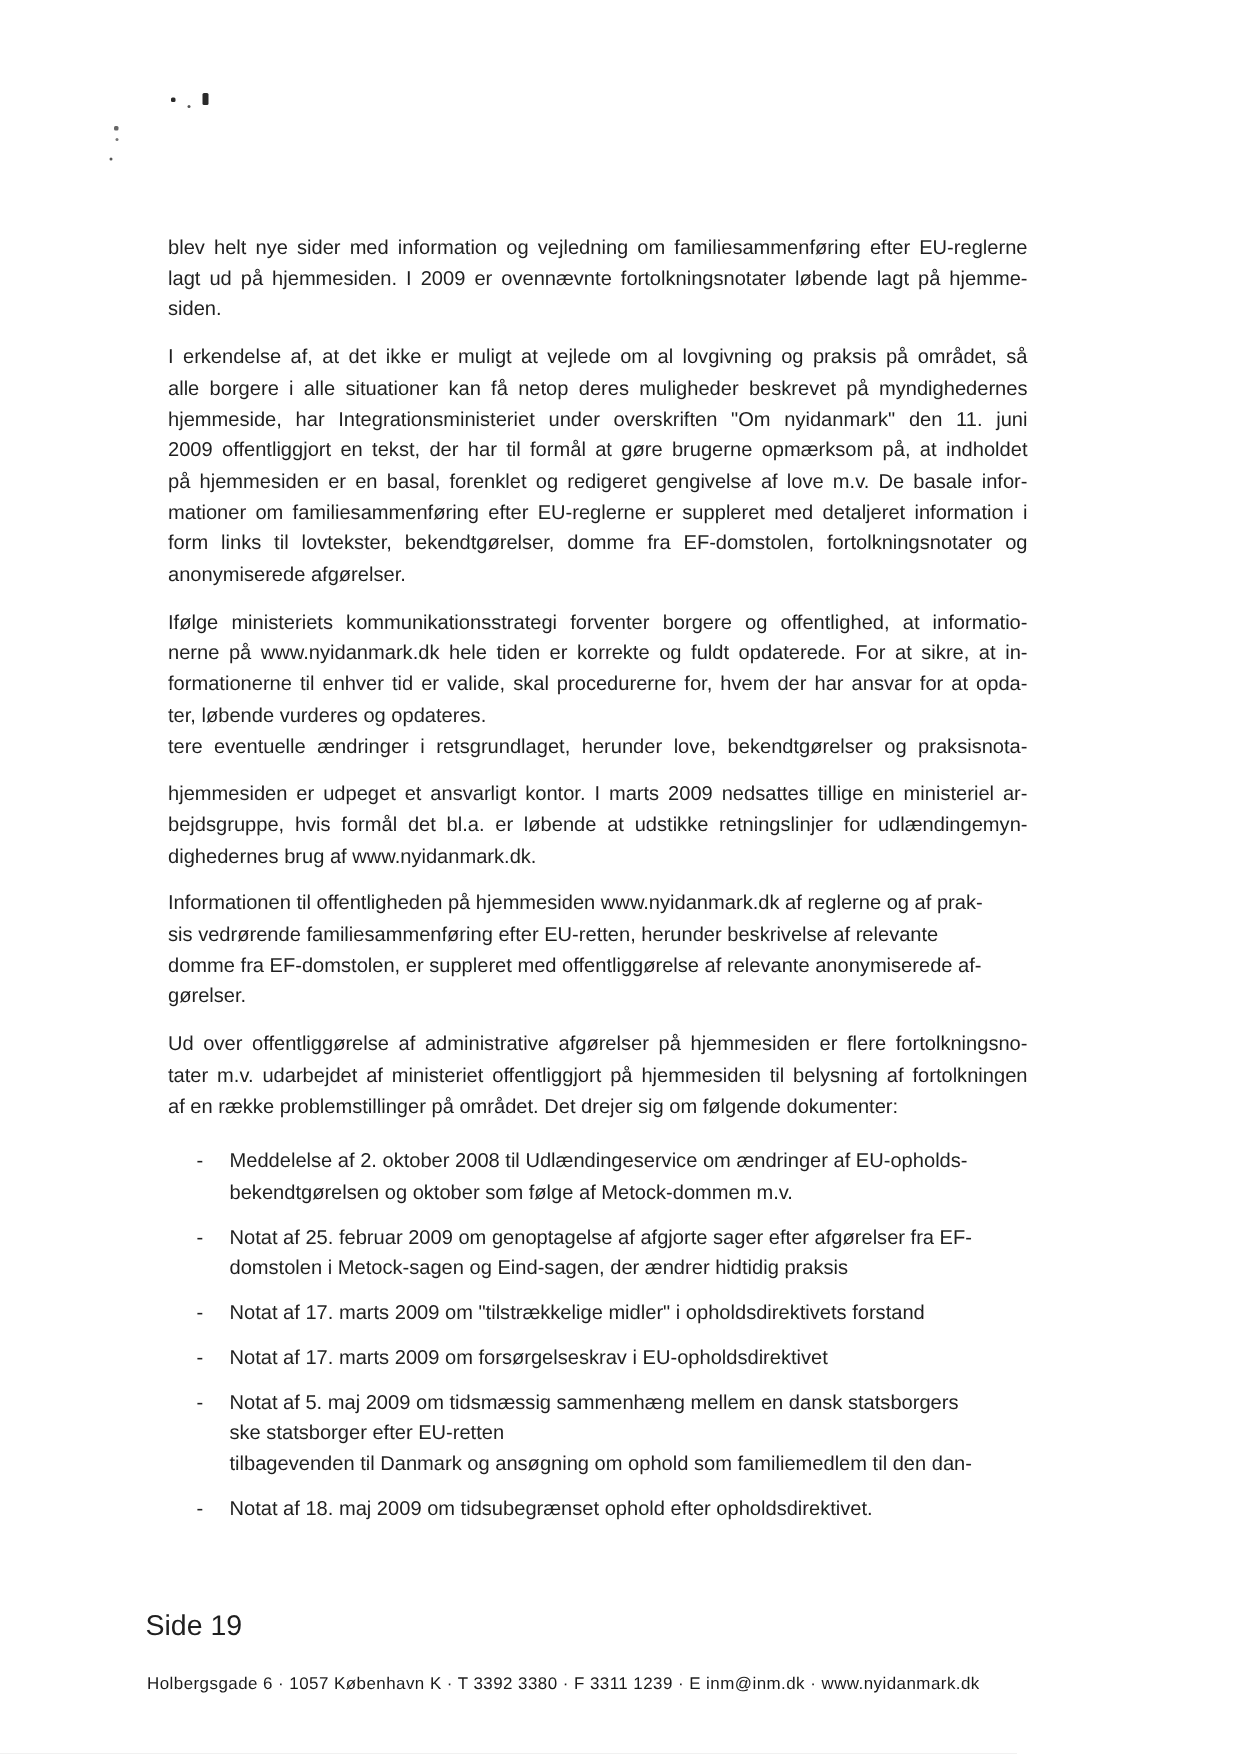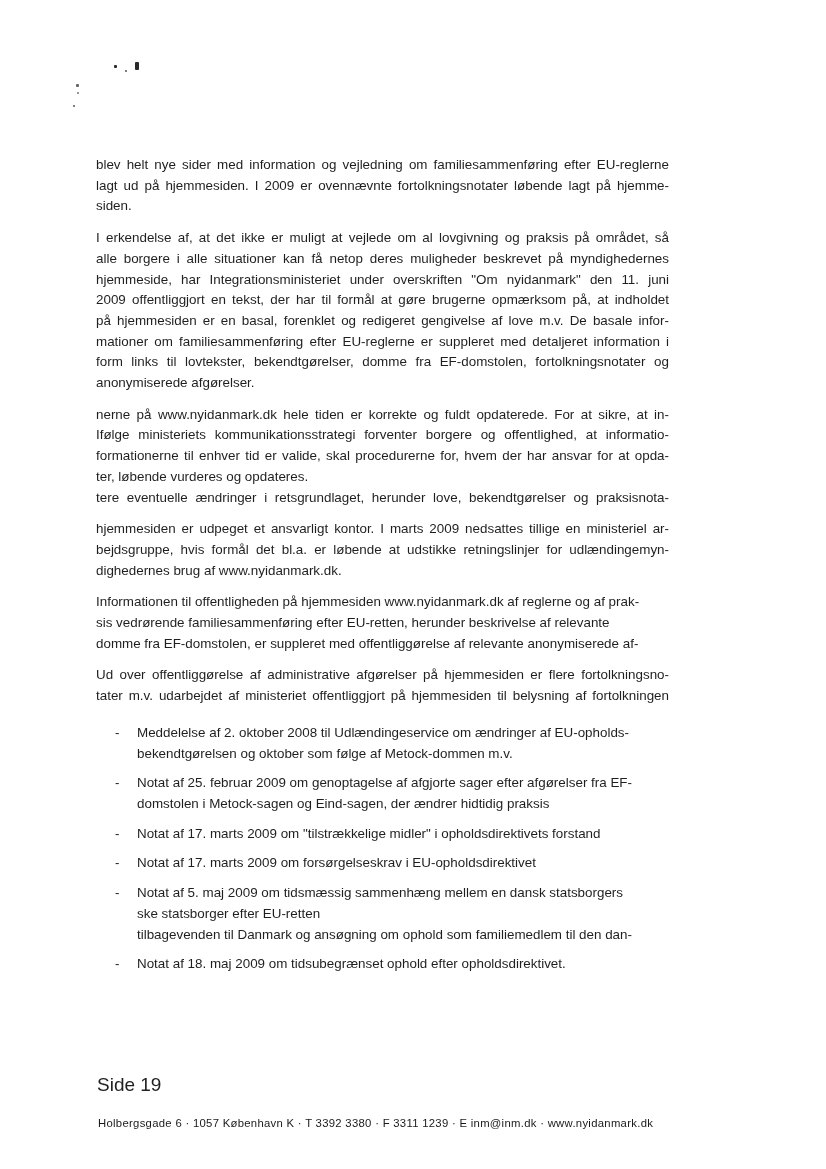--- a/index.html
+++ b/index.html
@@ -16,21 +16,21 @@
   .speck{position:absolute;background:#2a2a2a;border-radius:1px;}
   .speck.s1{left:135px;top:62px;width:4px;height:8px;}
   .speck.s2{left:114px;top:65px;width:3px;height:3px;}
   .speck.s3{left:125px;top:70px;width:2px;height:2px;background:#555;}
   .speck.s4{left:76px;top:84px;width:3px;height:3px;background:#666;}
   .speck.s5{left:77px;top:92px;width:2px;height:2px;background:#777;}
   .speck.s6{left:73px;top:105px;width:2px;height:2px;background:#555;}
 
   .doc-body{
     position:absolute;
-    left:96px;top:155px;
+    left:112px;top:155px;
     width:573px;
     font-size:13.4px;
     line-height:20.7px;
   }
   .para{margin:0 0 11px 0;}
   .line{white-space:normal;}
   .line.just{text-align:justify;text-align-last:justify;}
   .doc-list{margin-top:16px;}
   .list-item{
     position:relative;
@@ -77,39 +77,41 @@
         <div class="line just">I erkendelse af, at det ikke er muligt at vejlede om al lovgivning og praksis på området, så</div>
         <div class="line just">alle borgere i alle situationer kan få netop deres muligheder beskrevet på myndighedernes</div>
         <div class="line just">hjemmeside, har Integrationsministeriet under overskriften "Om nyidanmark" den 11. juni</div>
         <div class="line just">2009 offentliggjort en tekst, der har til formål at gøre brugerne opmærksom på, at indholdet</div>
         <div class="line just">på hjemmesiden er en basal, forenklet og redigeret gengivelse af love m.v. De basale infor-</div>
         <div class="line just">mationer om familiesammenføring efter EU-reglerne er suppleret med detaljeret information i</div>
         <div class="line just">form links til lovtekster, bekendtgørelser, domme fra EF-domstolen, fortolkningsnotater og</div>
         <div class="line">anonymiserede afgørelser.</div>
       </div>
       <div class="para">
+        <div class="line just">Ifølge ministeriets kommunikationsstrategi forventer borgere og offentlighed, at informatio-</div>
         <div class="line just">nerne på www.nyidanmark.dk hele tiden er korrekte og fuldt opdaterede. For at sikre, at in-</div>
-        <div class="line just">Ifølge ministeriets kommunikationsstrategi forventer borgere og offentlighed, at informatio-</div>
         <div class="line just">formationerne til enhver tid er valide, skal procedurerne for, hvem der har ansvar for at opda-</div>
         <div class="line">ter, løbende vurderes og opdateres.</div>
         <div class="line just">tere eventuelle ændringer i retsgrundlaget, herunder love, bekendtgørelser og praksisnota-</div>
       </div>
       <div class="para">
         <div class="line just">hjemmesiden er udpeget et ansvarligt kontor. I marts 2009 nedsattes tillige en ministeriel ar-</div>
         <div class="line just">bejdsgruppe, hvis formål det bl.a. er løbende at udstikke retningslinjer for udlændingemyn-</div>
         <div class="line">dighedernes brug af www.nyidanmark.dk.</div>
       </div>
       <div class="para">
         <div class="line">Informationen til offentligheden på hjemmesiden www.nyidanmark.dk af reglerne og af prak-</div>
         <div class="line">sis vedrørende familiesammenføring efter EU-retten, herunder beskrivelse af relevante</div>
         <div class="line">domme fra EF-domstolen, er suppleret med offentliggørelse af relevante anonymiserede af-</div>
+        <div class="line">gørelser.</div>
       </div>
       <div class="para">
         <div class="line just">Ud over offentliggørelse af administrative afgørelser på hjemmesiden er flere fortolkningsno-</div>
         <div class="line just">tater m.v. udarbejdet af ministeriet offentliggjort på hjemmesiden til belysning af fortolkningen</div>
+        <div class="line">af en række problemstillinger på området. Det drejer sig om følgende dokumenter:</div>
       </div>
       <div class="doc-list">
         <div class="list-item">
           <span class="bullet">-</span>
           <div class="line">Meddelelse af 2. oktober 2008 til Udlændingeservice om ændringer af EU-opholds-</div>
           <div class="line">bekendtgørelsen og oktober som følge af Metock-dommen m.v.</div>
         </div>
         <div class="list-item">
           <span class="bullet">-</span>
           <div class="line">Notat af 25. februar 2009 om genoptagelse af afgjorte sager efter afgørelser fra EF-</div>

